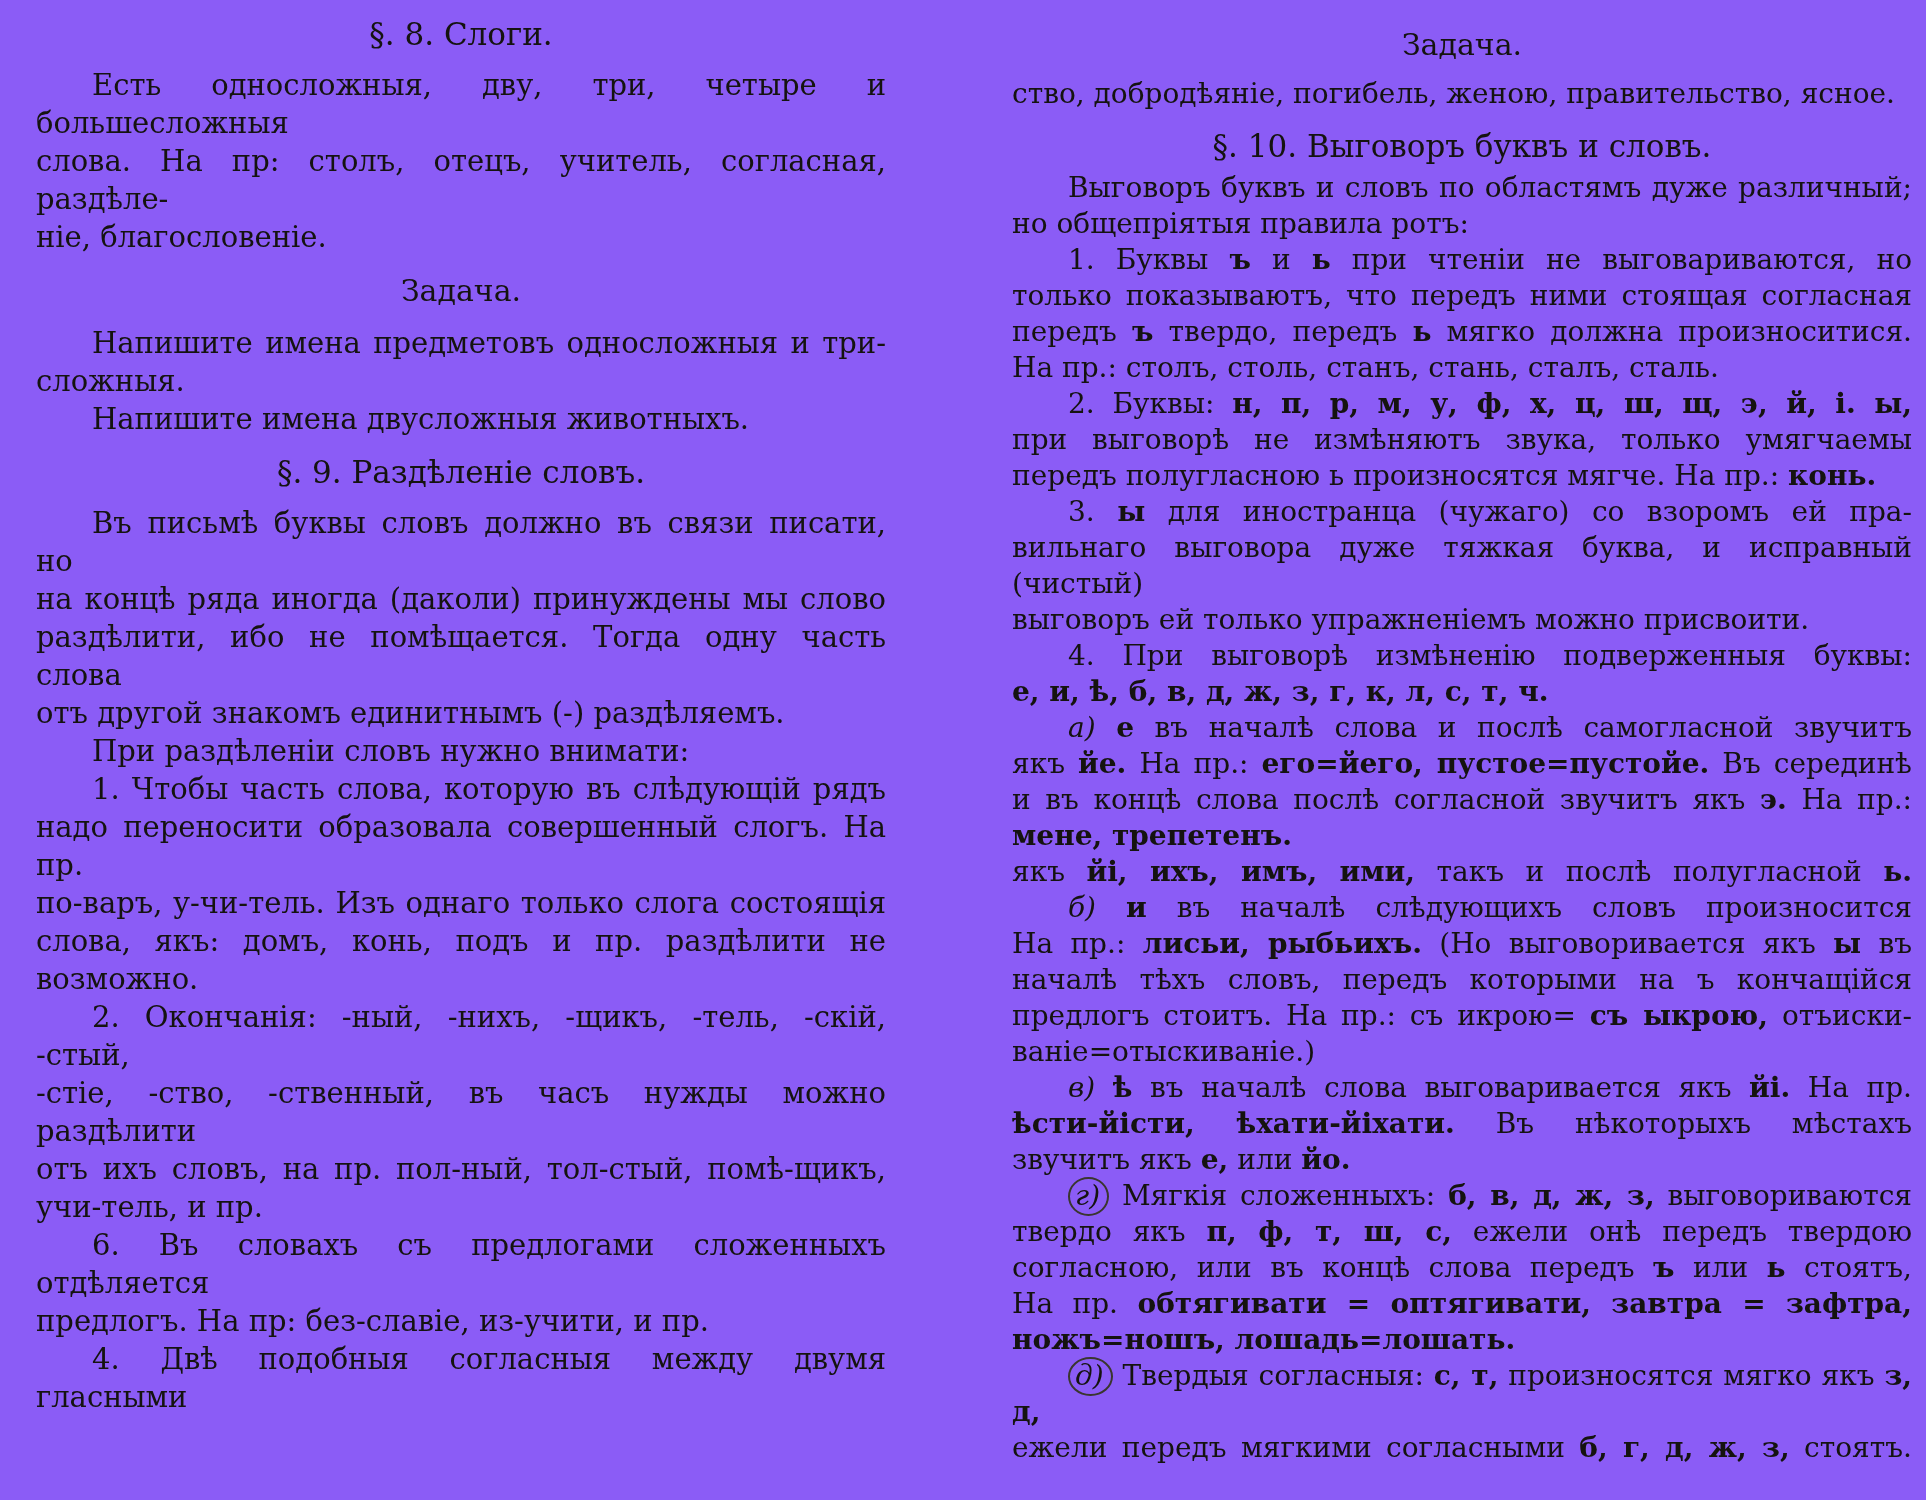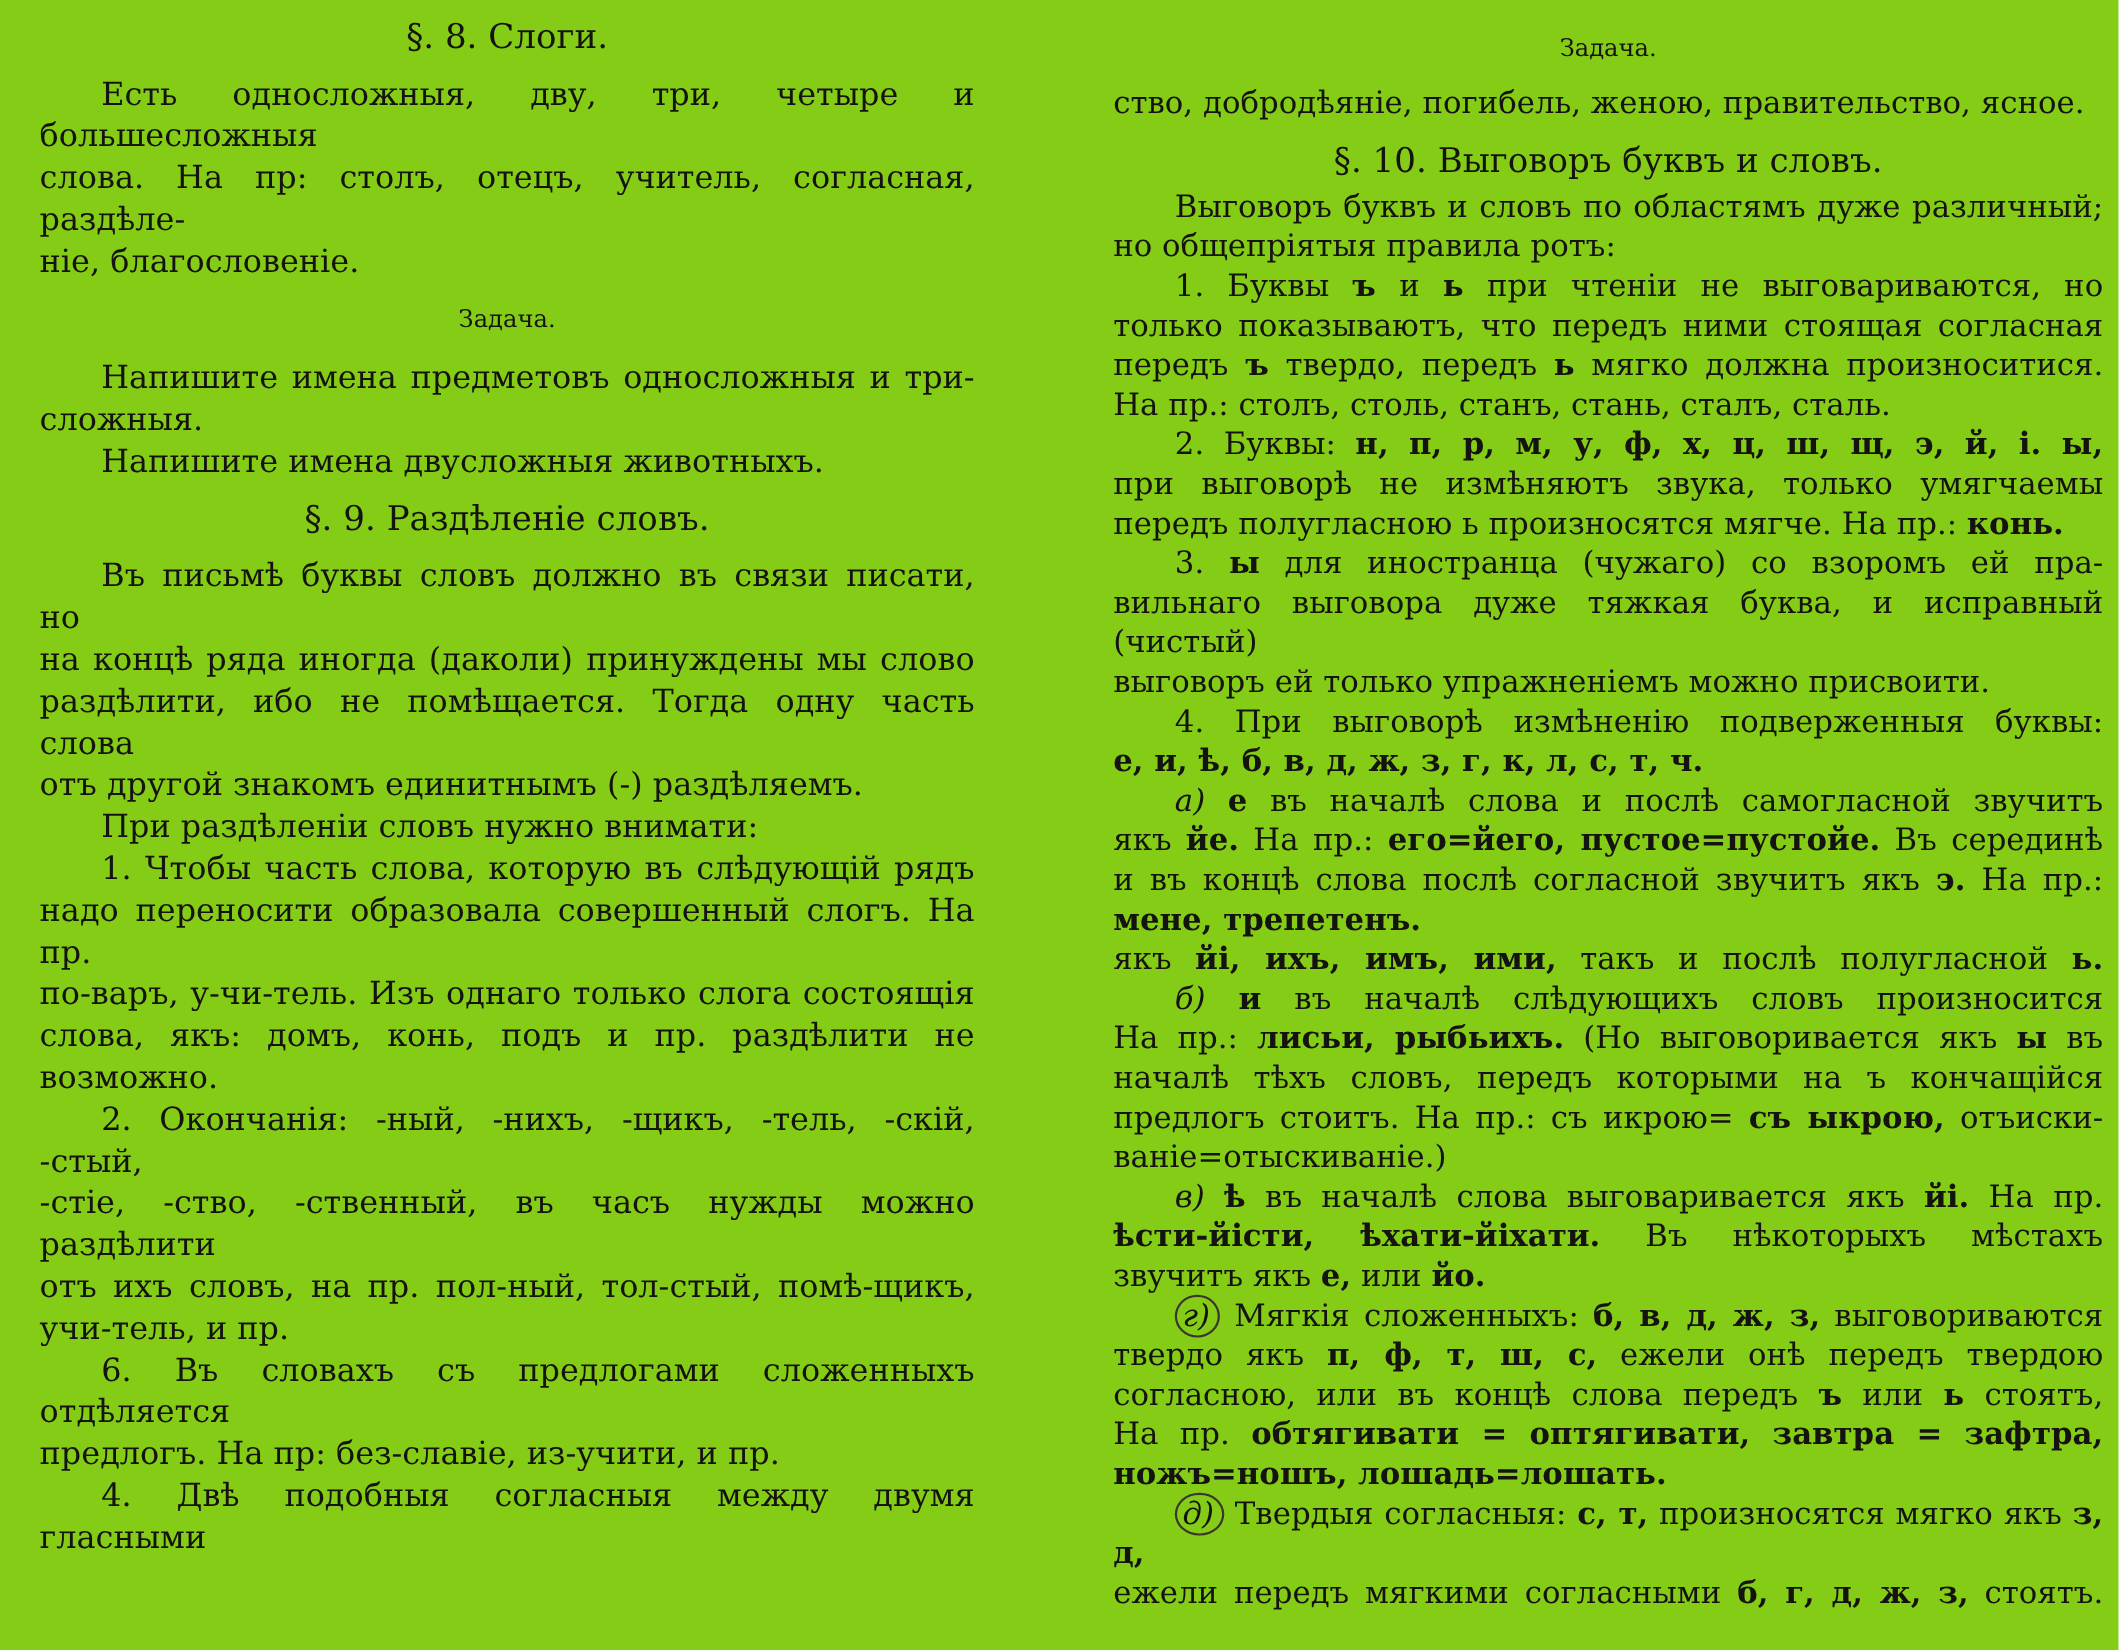--- a/index.html
+++ b/index.html
@@ -1,29 +1,29 @@
 <!DOCTYPE html>
 <html><head>
 <meta charset="utf-8">
 <style>
   html,body { margin:0; padding:0; background:#ffffff; }
   .page {
     position:relative; width:1926px; height:1500px;
-    background:#84cc16; overflow:hidden;
+    background:#8b5cf6; overflow:hidden;
     font-family:"DejaVu Serif", serif;
     color:#151310;
   }
   .col { position:absolute; top:0; }
   .col-left  { left:36px;  width:850px; font-size:29px; line-height:38px; }
   .col-right { left:1012px; width:900px; font-size:28px; line-height:36px; }
 
   .heading { text-align:center; }
   .heading.section { font-weight:bold; font-size:31px; line-height:40px; margin:14px 0 12px; }
   .col-right .heading.section { margin:14px 0 4px; }
-  .heading.task { font-style:italic; font-size:22px; line-height:38px; margin:16px 0 14px;text-align:center; }
+  .heading.task { font-style:italic; font-size:30px; line-height:38px; margin:16px 0 14px;text-align:center; }
   .col-right .heading.task { margin:26px 0 12px; }
 
   .para { margin:0; }
   .line { text-align:justify; text-align-last:justify; }
   .line.first { text-indent:56px; }
   .line.last  { text-align-last:left; }
 
   .run    { font-style:normal; font-weight:normal; }
   .run.rb { font-weight:bold; }
   .run.ri { font-style:italic; }

